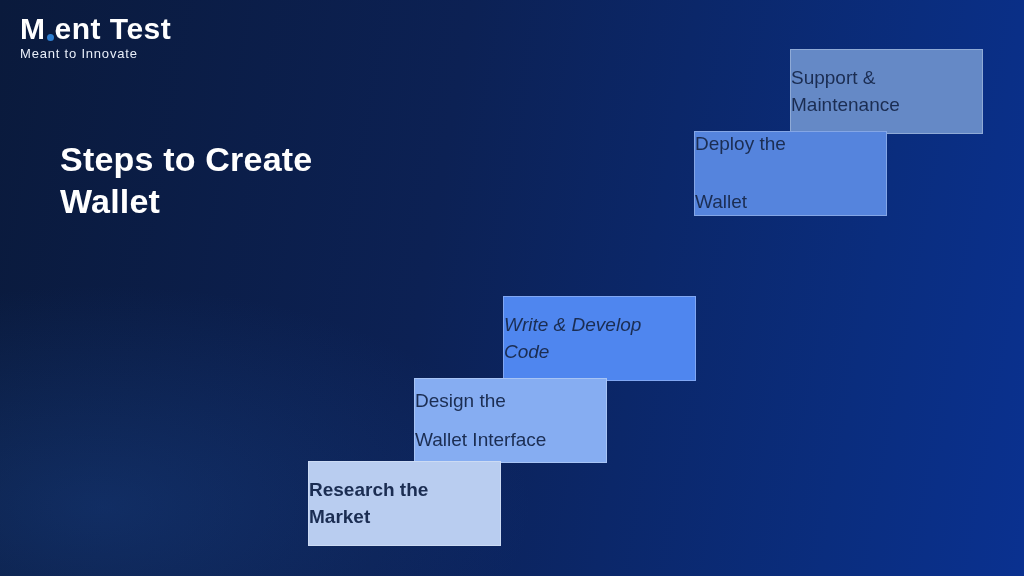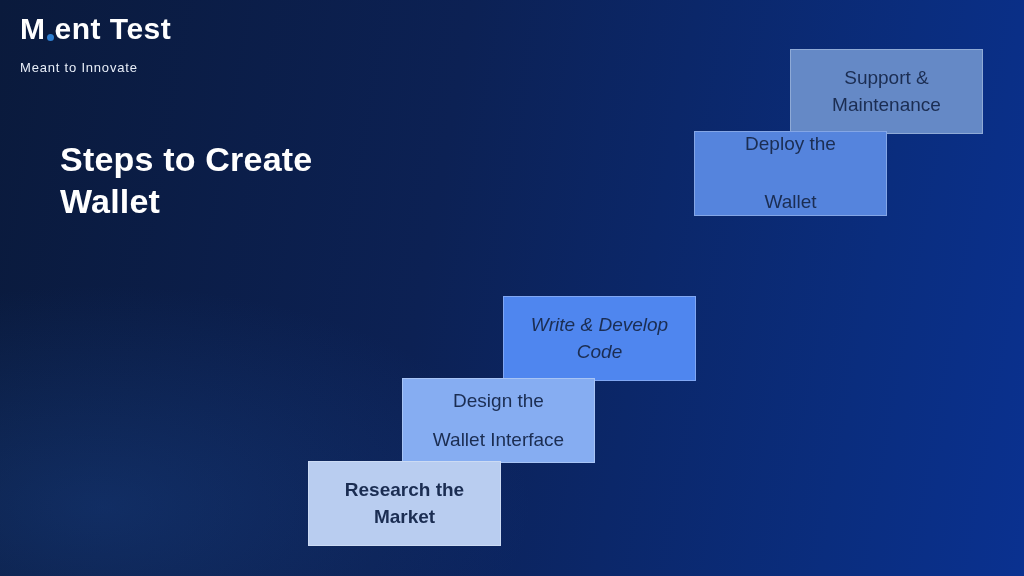--- a/index.html
+++ b/index.html
@@ -36,21 +36,21 @@
     height: 7px;
     border-radius: 50%;
     margin: 0 1px 4px 1px;
     align-self: flex-end;
   }
   .logo-tagline {
     font-size: 13px;
     font-weight: 400;
     letter-spacing: 0.8px;
     color: #e9eff9;
-    margin-top: 15px;
+    margin-top: 1px;
   }
 
   
   .page-title {
     position: absolute;
     left: 60px;
     top: 138px;
     color: #ffffff;
     font-size: 34px;
     font-weight: 700;
@@ -61,31 +61,31 @@
   .page-title .title-line { display: block; }
 
   
   .step {
     position: absolute;
     width: 193px;
     height: 85px;
     display: flex;
     flex-direction: column;
     justify-content: center;
-    align-items: center;
+    align-items: flex-start;
     text-align: center;
     color: #1b2d52;
     font-size: 19px;
     line-height: 1.42;
     border: 1px solid rgba(255, 255, 255, 0.28);
   }
   .step .step-line { display: block; }
 
   .s1 { left: 308px; top: 461px; z-index: 6; font-weight: bold; }
-  .s2 { left: 402px; top: 378px; z-index: 5; gap: 12px; }
+  .s2 { left: 414px; top: 378px; z-index: 5; gap: 12px; }
   .s3 { left: 503px; top: 296px; z-index: 4; font-style: italic; }
   .s4 { left: 598px; top: 214px; z-index: 3; }
   .s5 { left: 694px; top: 131px; z-index: 2; }
   .s6 { left: 790px; top: 49px;  z-index: 1; }
 </style>
 </head>
 <body>
 
 <div class="slide">
 

